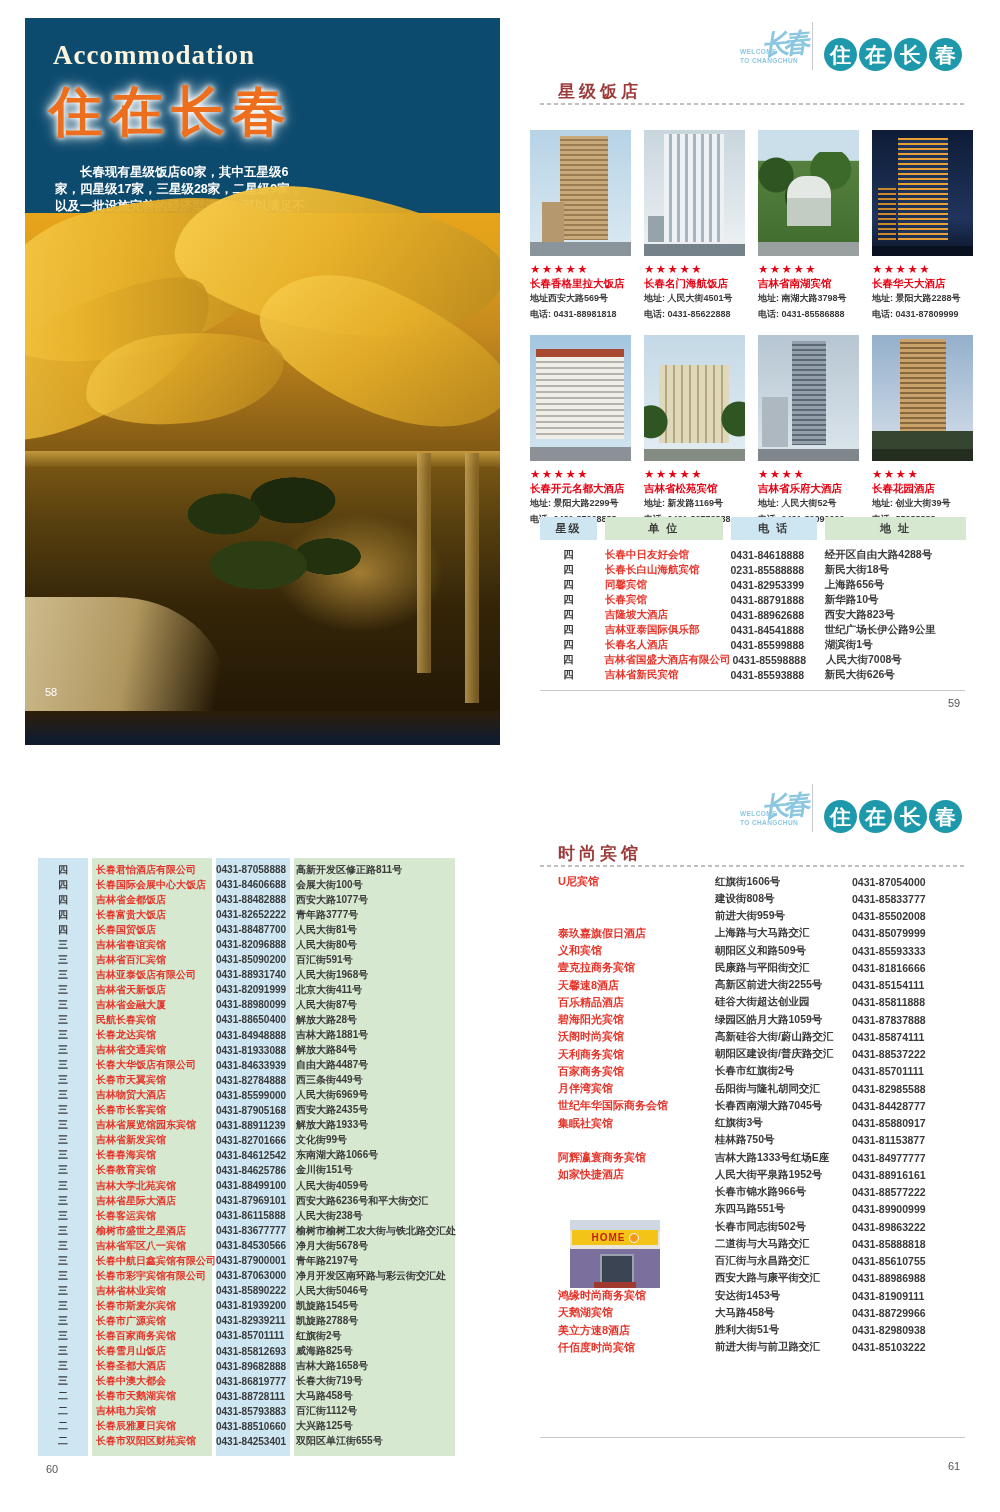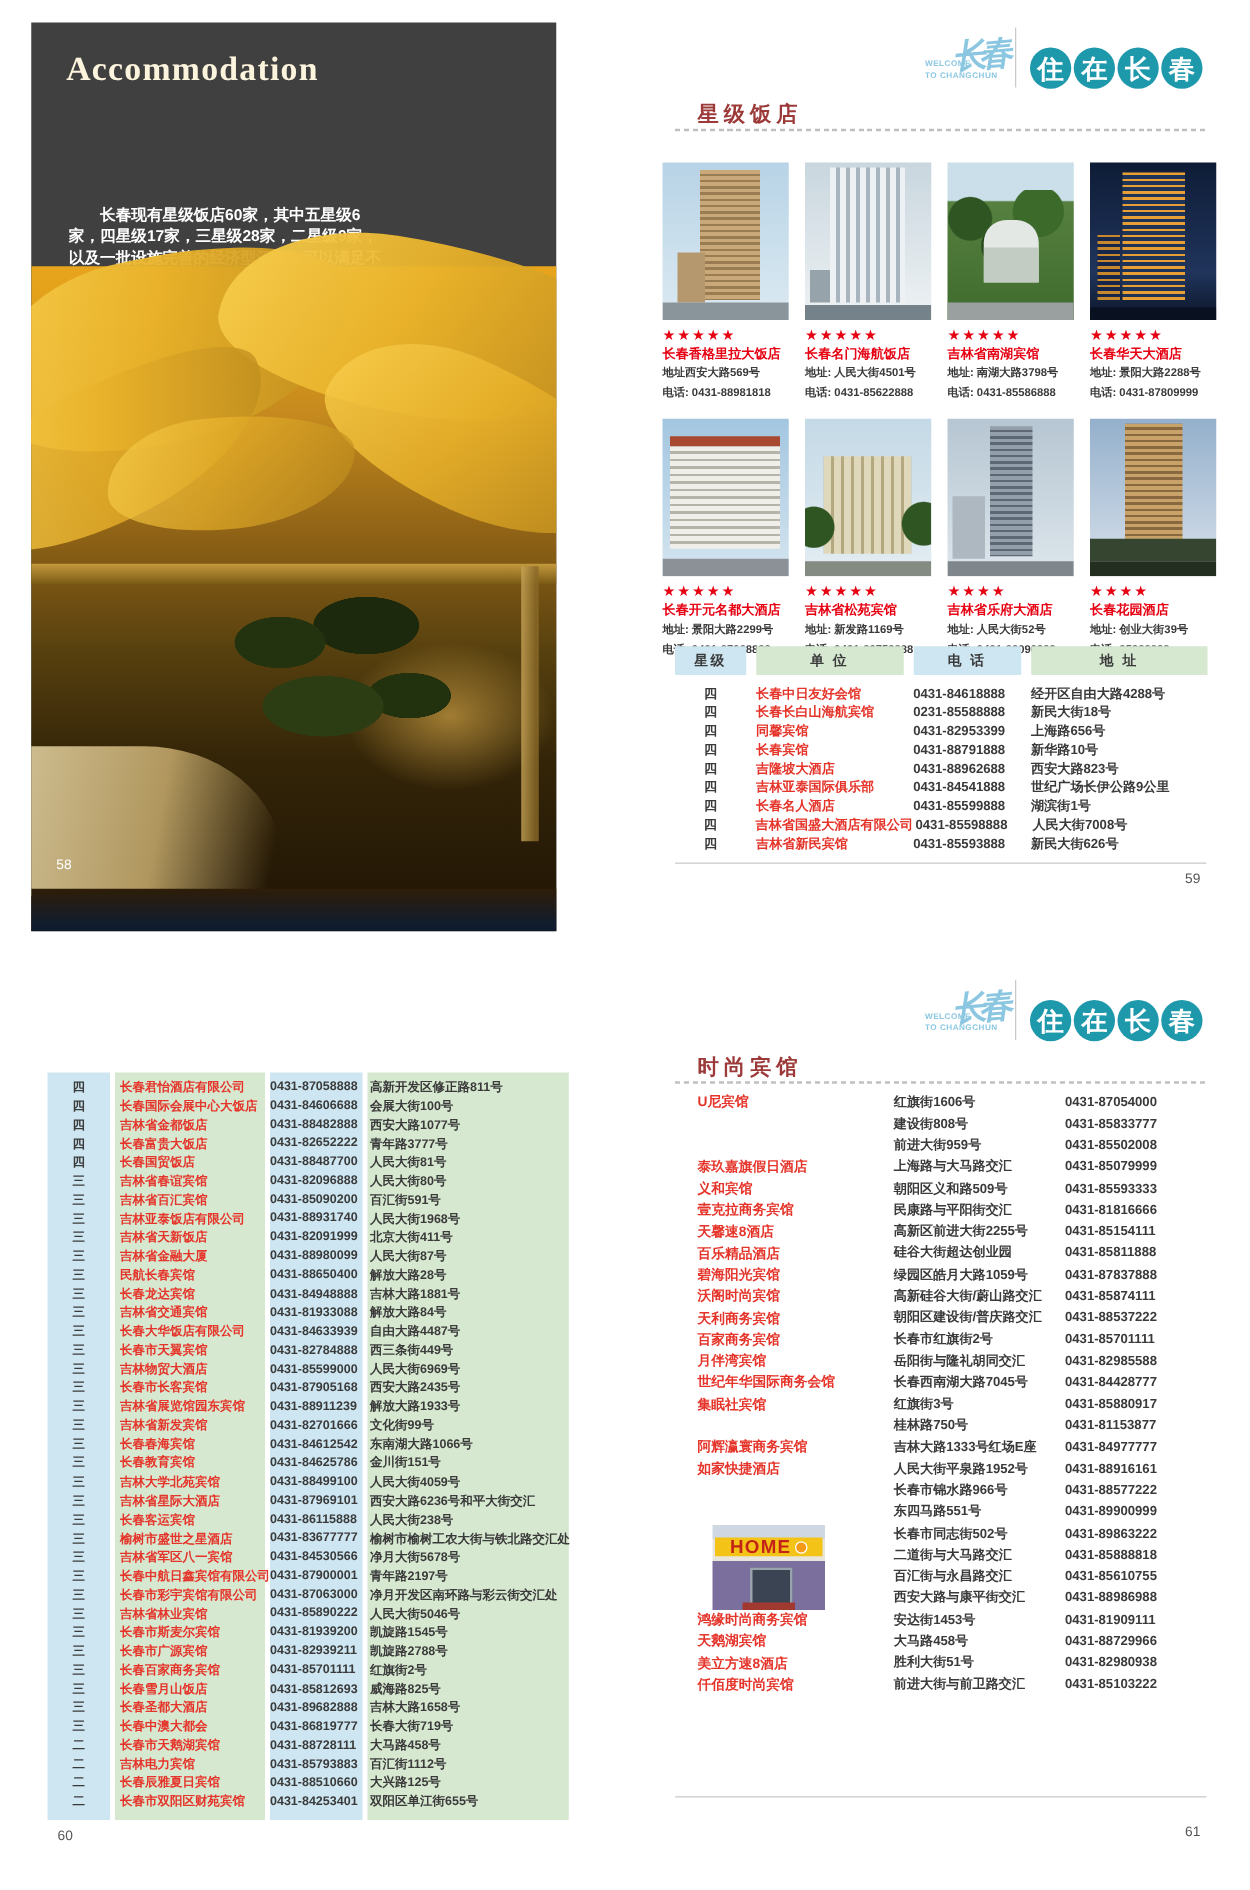--- a/index.html
+++ b/index.html
@@ -1,21 +1,21 @@
 <!DOCTYPE html>
 <html><head>
 <meta charset="utf-8">
 <style>
   html,body{margin:0;padding:0;}
   body{width:1000px;height:1512px;position:relative;background:#fff;
        font-family:"Liberation Sans","DejaVu Sans",sans-serif;color:#3a3a3a;overflow:hidden;}
   .abs{position:absolute;}
 
   
-  #p58{left:25px;top:18px;width:420px;height:727px;background:#404040;overflow:hidden;text-decoration:underline;}
+  #p58{left:25px;top:18px;width:475px;height:727px;background:#0c4a6e;overflow:hidden;text-decoration:underline;}
   #p58 .eyebrow{position:absolute;left:28px;top:22px;font-family:"Liberation Serif","DejaVu Serif",serif;
       font-weight:700;font-size:27px;color:#fdf4dd;letter-spacing:1px;}
   #p58 .cctitle{position:absolute;left:24px;top:58px;font-size:54px;font-weight:700;color:#ed6f1e;
       letter-spacing:7px;text-shadow:0 0 5px #fff,0 0 10px #fff,0 0 16px rgba(255,255,255,.9);}
   #p58 .intro{position:absolute;left:30px;top:146px;width:256px;color:#fff;font-size:12.5px;
       line-height:17px;font-weight:700;text-indent:2em;}
   .lobby{position:absolute;left:0;top:195px;width:475px;height:532px;
       background:linear-gradient(180deg,#e7a41c 0%,#e0a01a 8%,#c68a1e 22%,#8a5f15 42%,#57400f 58%,#342508 74%,#1f1405 100%);}
   .lobby .drape{position:absolute;border-radius:40% 60% 50% 50%/60% 40% 60% 40%;
       background:linear-gradient(115deg,#f8cf4e 0%,#e9b22a 45%,#b9881c 100%);opacity:.95;}
@@ -138,31 +138,32 @@
   .l61row{display:flex;height:17.25px;align-items:center;}
   .l61row .n{width:157px;color:#e5352b;font-weight:700;font-size:11px;white-space:nowrap;}
   .l61row .a{width:137px;font-weight:700;font-size:10.5px;white-space:nowrap;}
   .l61row .p{flex:1;font-weight:700;font-size:10.5px;white-space:nowrap;}
 
   
   #homeinn{left:570px;top:1220px;width:90px;height:68px;background:
       linear-gradient(180deg,#cfd8e2 0 16%,#e9e5db 16% 42%,#7b6f9e 42% 100%);overflow:hidden;}
   #homeinn .awn{position:absolute;left:2px;top:10px;width:86px;height:15px;background:#f4c318;
       display:flex;align-items:center;justify-content:center;gap:3px;}
-  #homeinn .awn span{color:#c42417;font-weight:700;font-size:15px;letter-spacing:1px;}
+  #homeinn .awn span{color:#c42417;font-weight:700;font-size:10px;letter-spacing:1px;}
   #homeinn .moon{width:8px;height:8px;border-radius:50%;background:#f49a18;border:1px solid #fff;}
   #homeinn .door{position:absolute;left:30px;top:34px;width:30px;height:28px;background:#3a4452;
       border:2px solid #9aa2ae;}
   #homeinn .step{position:absolute;left:24px;bottom:0;width:42px;height:6px;background:#a03a30;}
 </style>
 </head>
 <body>
 
 <div id="p58" class="abs">
   <div class="eyebrow">Accommodation</div>
+  <div class="cctitle">住在长春</div>
   <div class="intro">长春现有星级饭店60家，其中五星级6家，四星级17家，三星级28家，二星级9家，以及一批设施完善的经济型酒店，可以满足不同层次游客的住宿需求。</div>
   <div class="lobby">
     <div class="drape d1"></div>
     <div class="drape d2"></div>
     <div class="drape d3"></div>
     <div class="drape d4"></div>
     <div class="drape d5"></div>
     <div class="mezz"></div>
     <div class="glow"></div>
     <div class="palm"></div>

